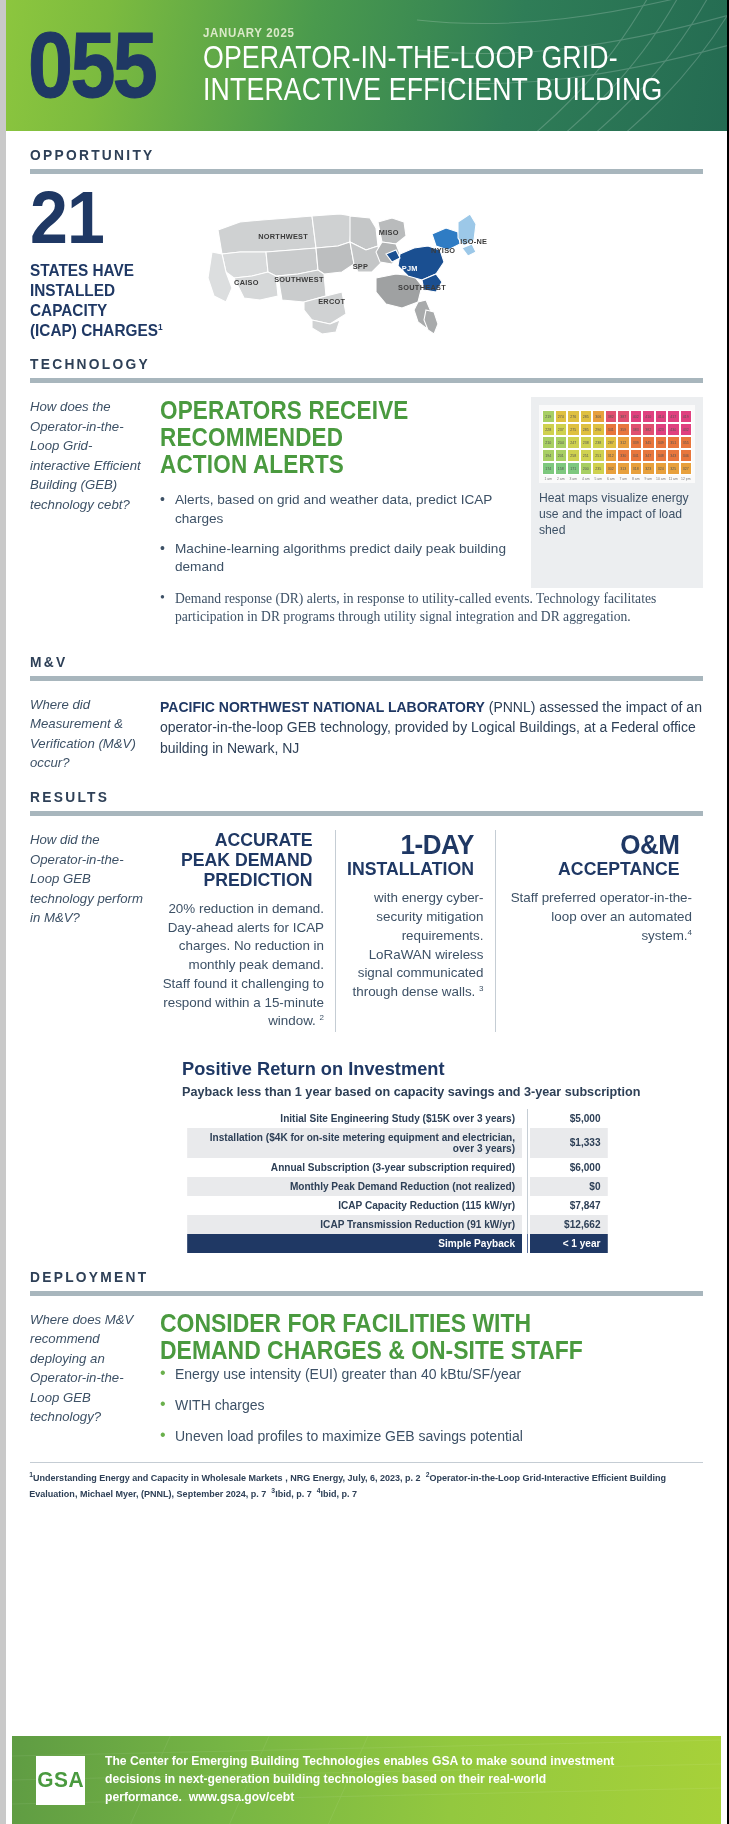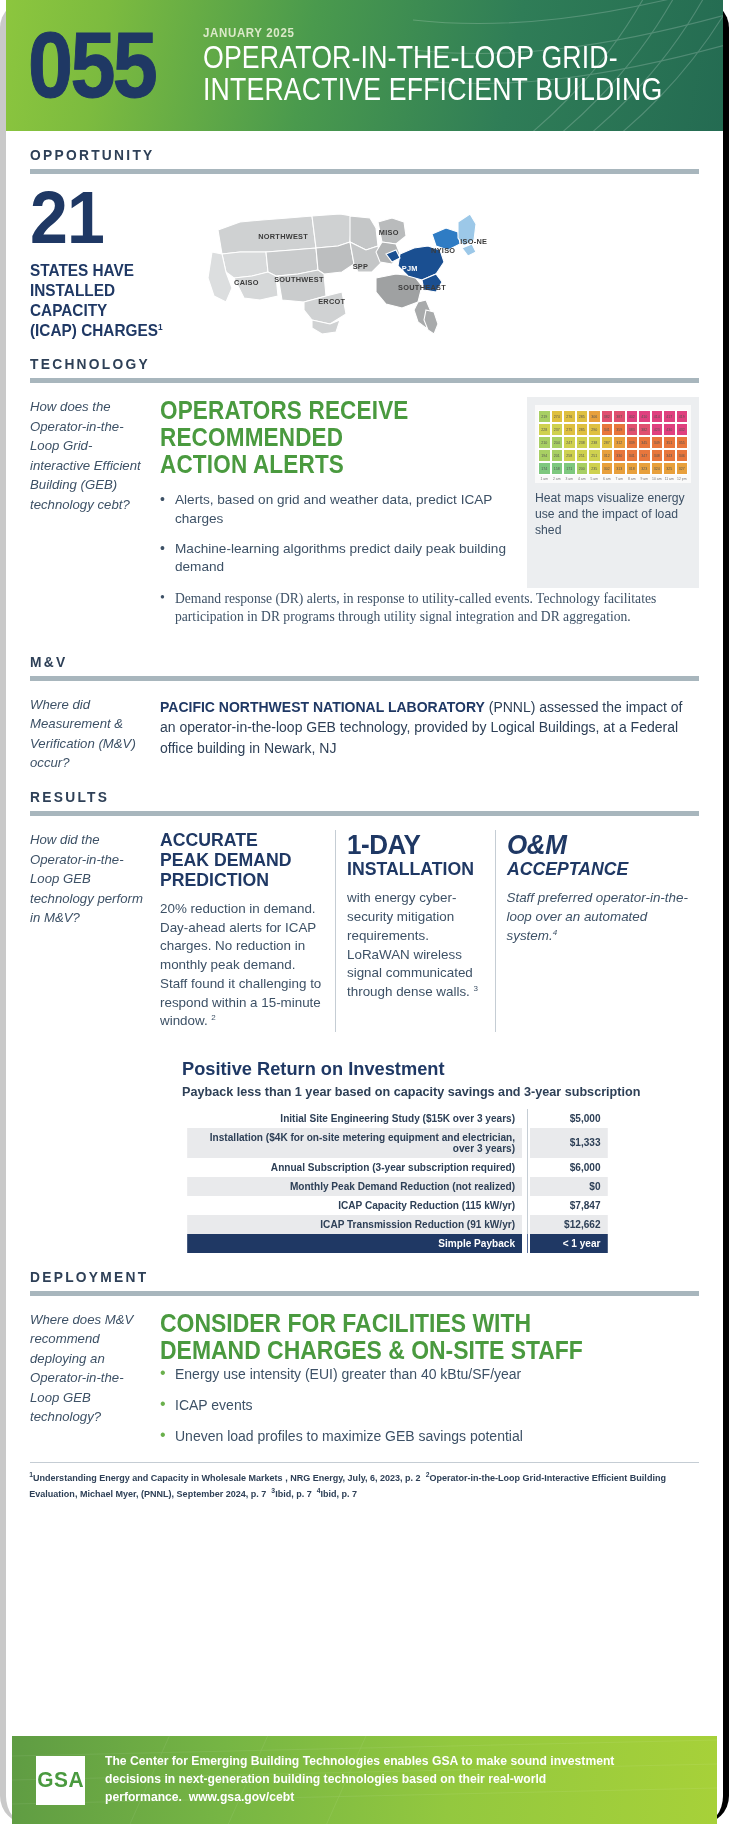--- a/index.html
+++ b/index.html
@@ -3,23 +3,22 @@
 <meta charset="utf-8">
 <style>
   html,body{margin:0;padding:0;background:#ffffff;}
   body{
     width:729px;height:1824px;overflow:hidden;position:relative;
     font-family:"Liberation Sans",sans-serif;
     color:#2e4057;
   }
   .page{
     position:absolute;inset:0;background:#fff;
-    border-left:6px solid #c9c9c9;border-right:6px solid #000000;
+    border-left:6px solid #c9c9c9;border-right:2px solid #000000;
     box-sizing:border-box;
-    border-radius:28px;
   }
 
   
   .header{
     position:relative;height:131px;
     background:linear-gradient(100deg,#8cc63e 0%,#7cbb3f 14%,#4a9a4d 42%,#2f7d57 70%,#246b52 100%);
     display:flex;align-items:center;overflow:hidden;
   }
   .header .swoosh{
     position:absolute;right:-20px;top:-40px;width:330px;height:230px;
@@ -107,26 +106,26 @@
   .heataxis{display:grid;grid-template-columns:repeat(12,1fr);margin-top:2px;}
   .heataxis span{font-size:3.4px;color:#777;text-align:center;}
   .heatcap{font-size:12.2px;line-height:1.3;color:#3d5166;margin-top:8px;}
 
   
   .mv-body{font-size:14px;line-height:1.46;color:#2e4057;padding-top:2px;}
   .mv-body b{color:#1f3864;font-weight:bold;}
 
   
   .res-cols{display:flex;}
-  .rc{padding:0 11px;box-sizing:border-box;}
+  .rc{padding:0 11px;box-sizing:border-box;text-align:right;}
   .rc:first-child{padding-left:0;}
   .rc+.rc{border-left:1px solid #c5cdd4;}
   .rc1{flex:0 0 175px;}
   .rc2{flex:0 0 150px;}
-  .rc3{flex:1;font-style:italic;}
+  .rc3{flex:1;}
   .rc-head{
     font-weight:bold;color:#1f3864;line-height:1.05;
     transform:scaleX(.93);transform-origin:left top;
   }
   .rc-head .lg{font-size:28px;letter-spacing:-.5px;display:block;}
   .rc-head .md{font-size:19px;display:block;}
   .rc-body{font-size:13.4px;line-height:1.4;color:#3d5166;margin-top:10px;}
   .rc-body sup{font-size:8px;}
 
   
@@ -473,21 +472,21 @@
     <div class="sec-rule"></div>
     <div class="row">
       <div class="q">Where does M&amp;V recommend deploying an Operator-in-the-Loop GEB technology?</div>
       <div class="body">
         <div class="dep-head">
           <div>CONSIDER FOR FACILITIES WITH</div>
           <div>DEMAND CHARGES &amp; ON-SITE STAFF</div>
         </div>
         <ul class="gbul">
           <li>Energy use intensity (EUI) greater than 40 kBtu/SF/year</li>
-          <li>ICAP events</li>
+          <li>WITH charges</li>
           <li>Uneven load profiles to maximize GEB savings potential</li>
         </ul>
       </div>
     </div>
   </div>
 
   <div class="foot-rule"></div>
   <div class="notes">
     <sup>1</sup><span>Understanding Energy and Capacity in Wholesale Markets , NRG Energy, July, 6, 2023, p. 2</span>&nbsp;&nbsp;<sup>2</sup><span>Operator-in-the-Loop Grid-Interactive Efficient Building Evaluation, Michael Myer, (PNNL), September 2024, p. 7</span>&nbsp;&nbsp;<sup>3</sup><span>Ibid, p. 7</span>&nbsp;&nbsp;<sup>4</sup><span>Ibid, p. 7</span>
   </div>

